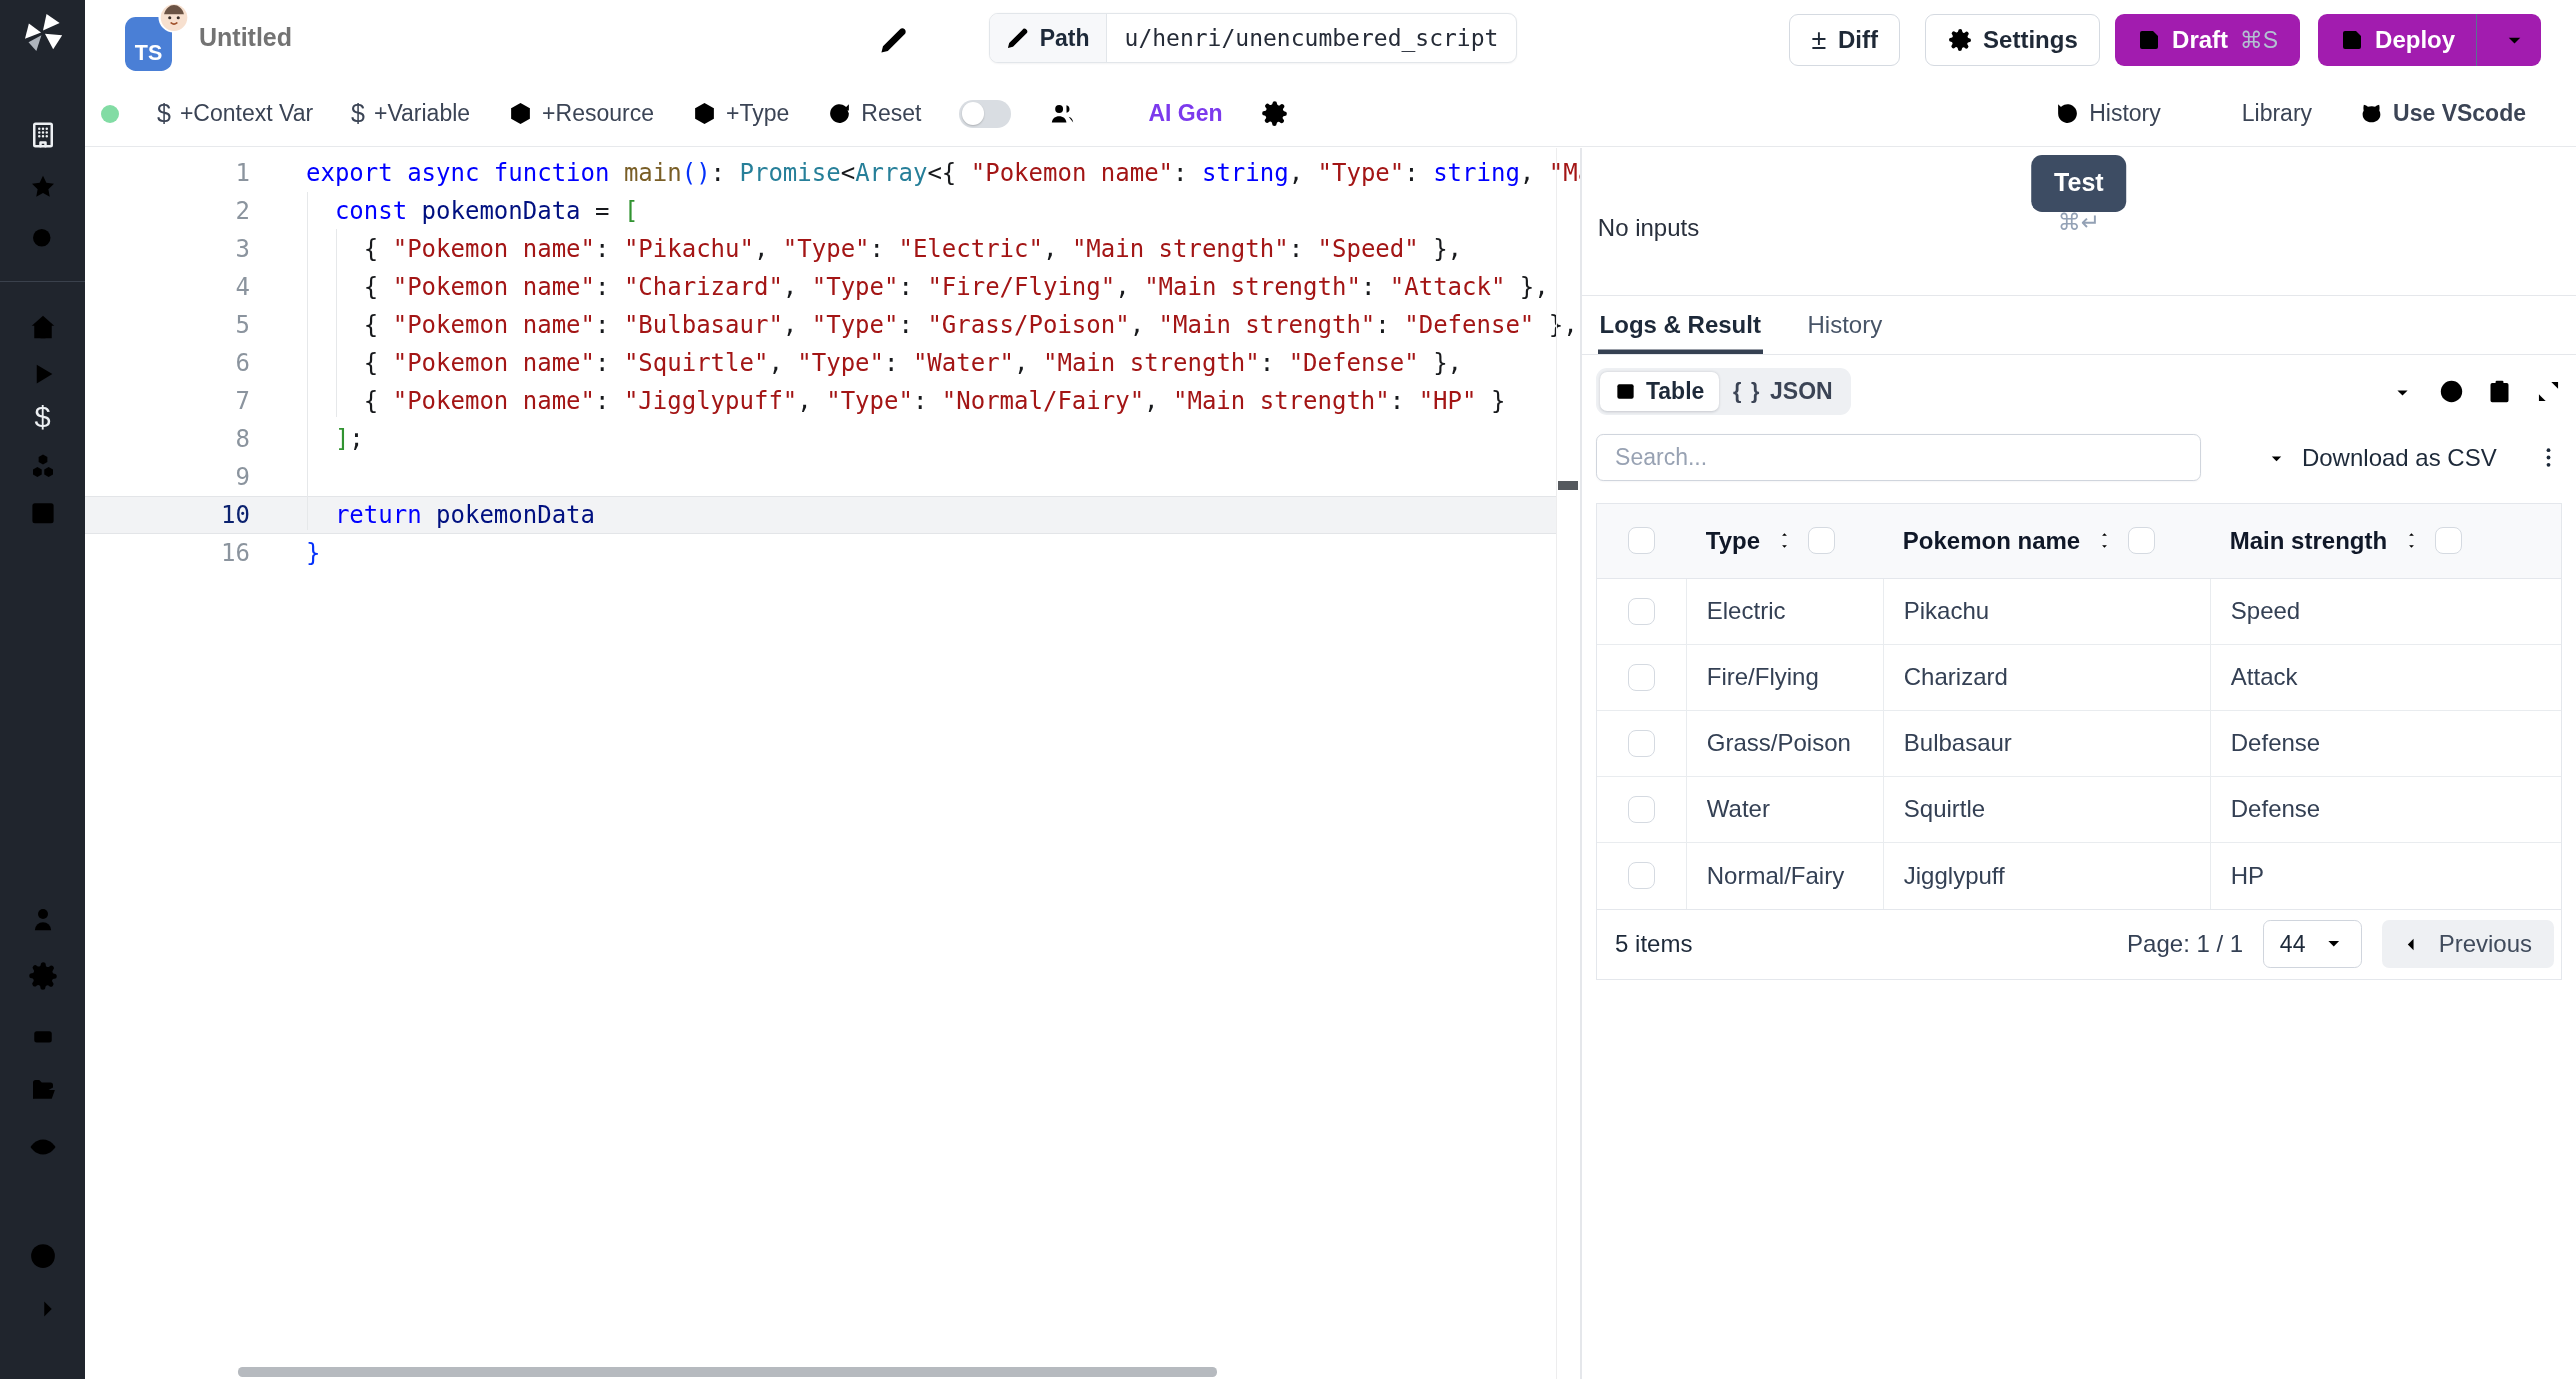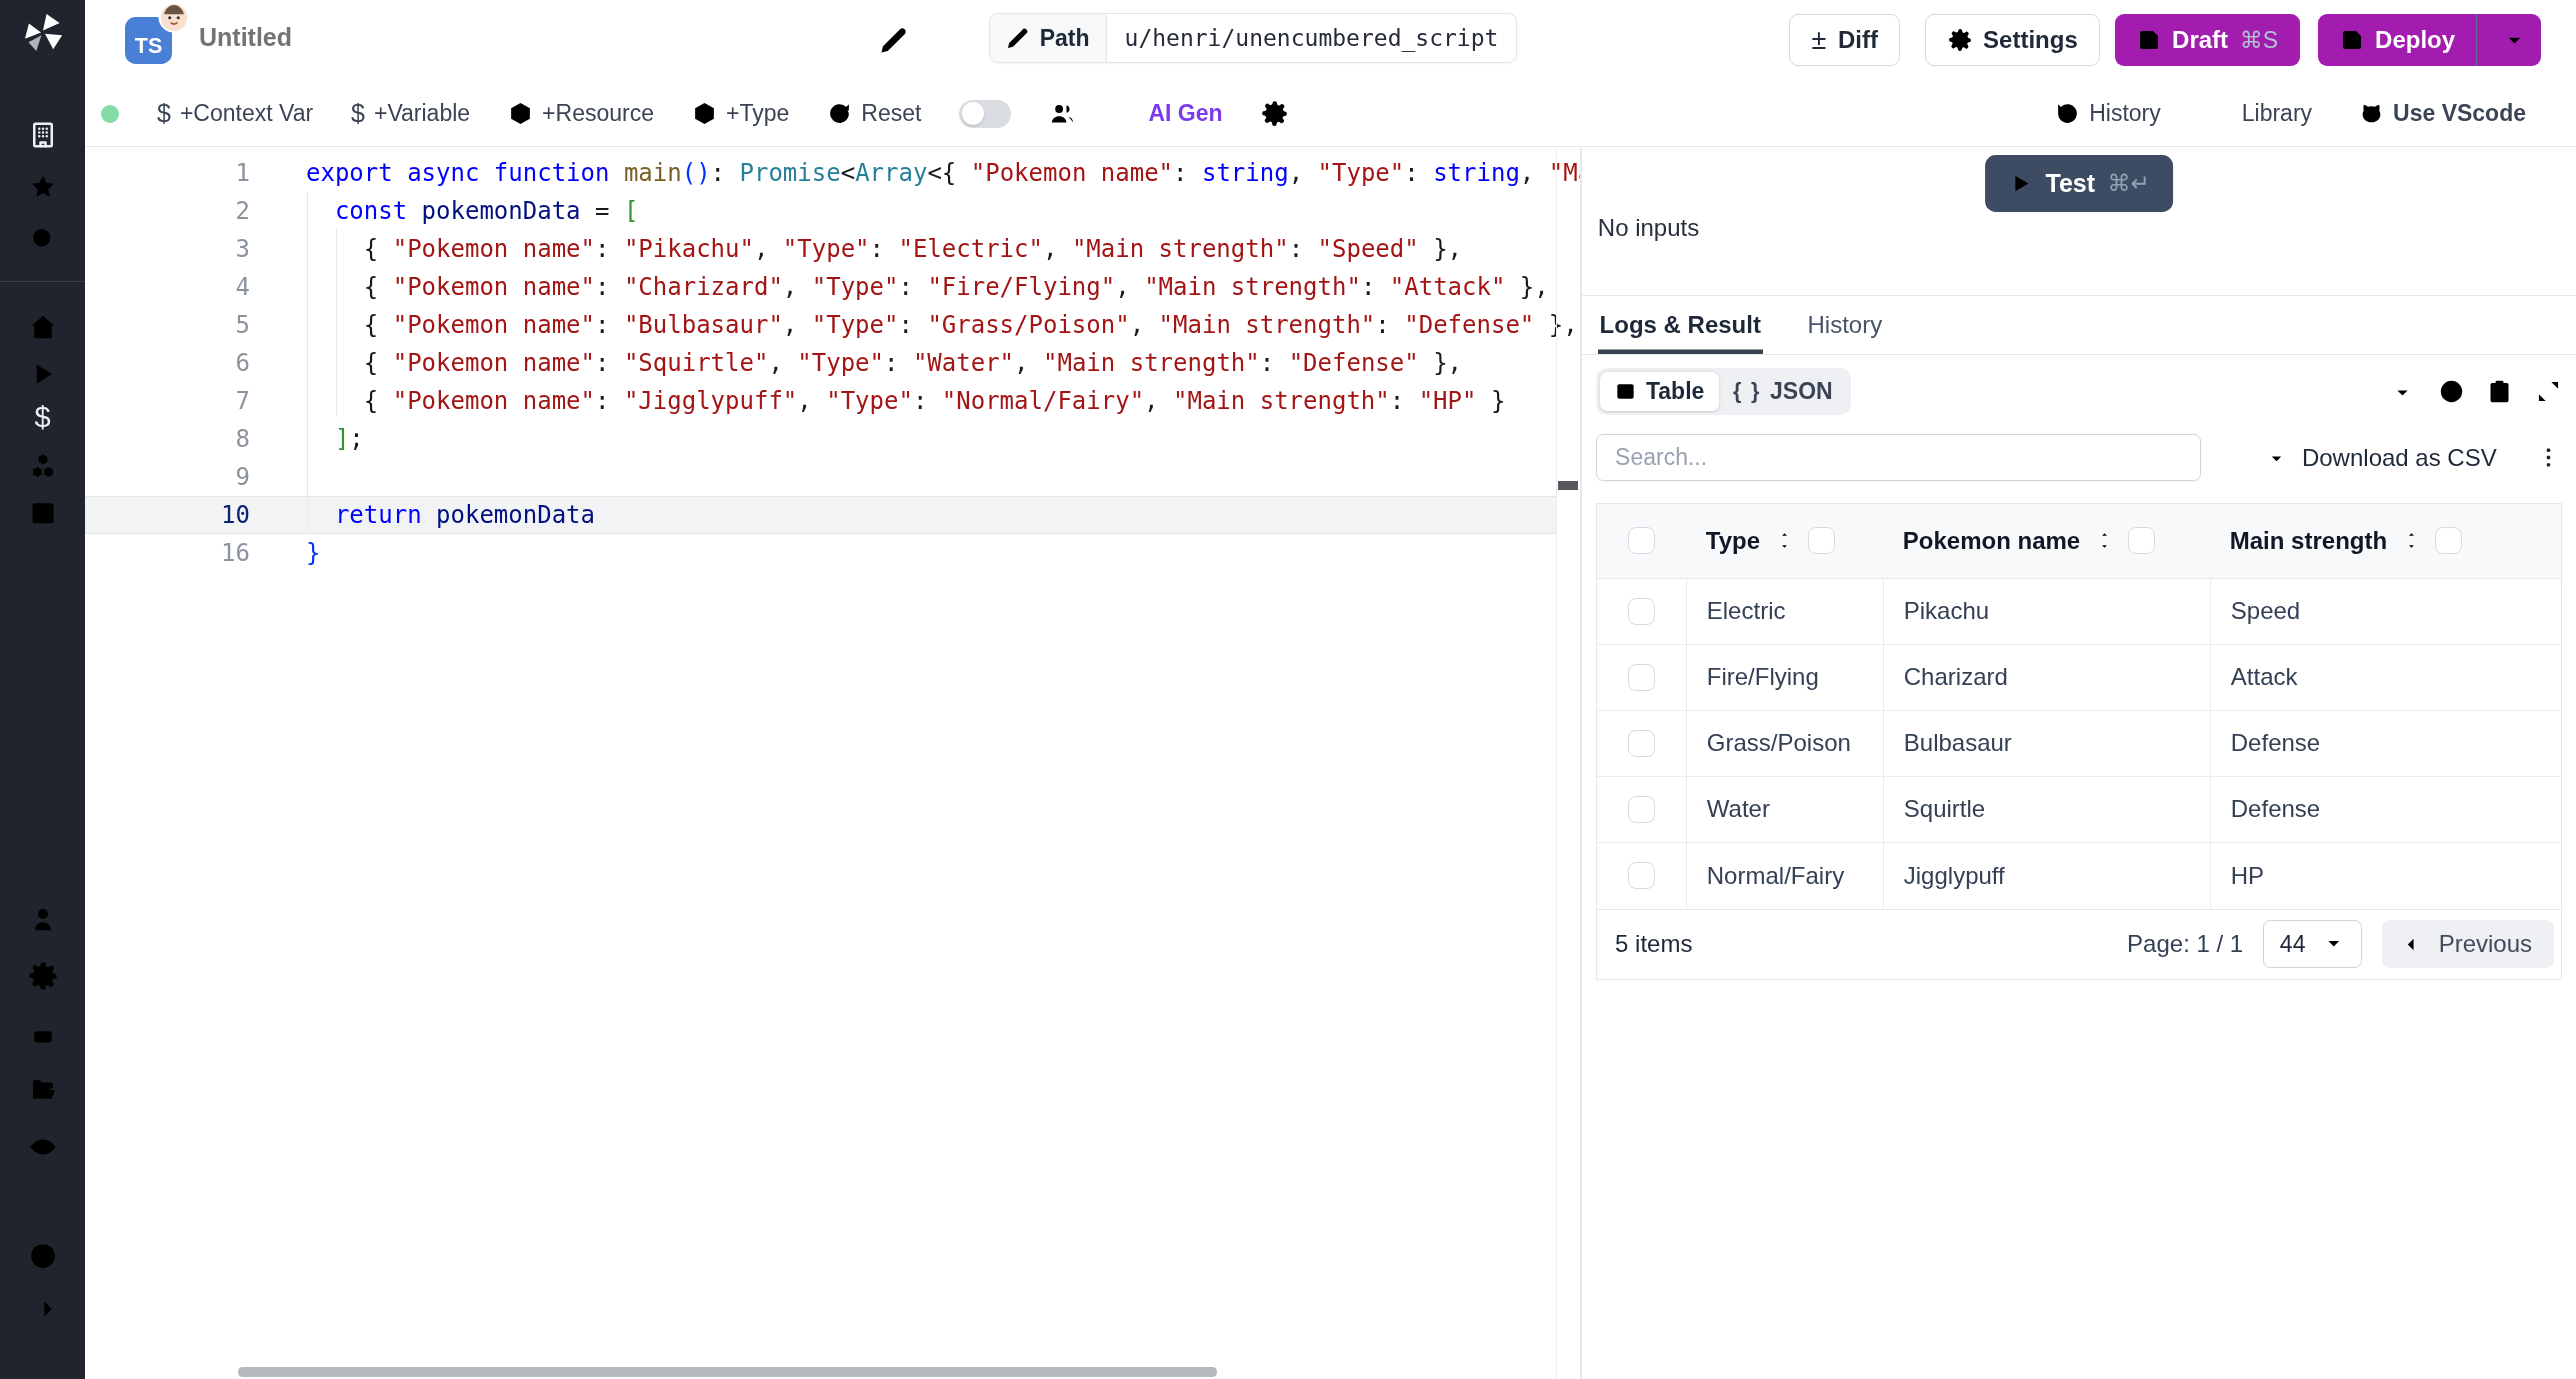--- a/index.html
+++ b/index.html
@@ -11,21 +11,21 @@
   .rail .sb { position:absolute; left:50%; transform:translateX(-50%); width:30px; height:30px; color:#edf0f3; }
   .rail .logo { position:absolute; left:50%; transform:translateX(-50%); top:9px; width:47px; height:47px; }
   .rail .rule { position:absolute; left:0; top:281px; width:85px; height:0.9px; background:#3a414c; }
   .ic-dollar-w { font-size:29px; font-weight:500; color:#edf0f3; width:auto; }
 
   
   .main { position:absolute; left:85px; top:0; right:0; height:1379px; }
 
   
   .row1 { position:relative; height:81px; background:#fff; }
-  .ts-badge { position:absolute; left:40px; top:17px; width:47px; height:47px; background:#4a7fd6;
+  .ts-badge { position:absolute; left:40px; top:17px; width:47px; height:54px; background:#4a7fd6;
     border-radius:10.7px; color:#fff; font-weight:700; font-size:21.5px; display:flex; align-items:flex-end;
     justify-content:center; padding-bottom:5.4px; }
   .badge-face { position:absolute; left:72px; top:0px; width:34px; height:34px; }
   .title { position:absolute; left:114px; top:23px; font-size:25px; font-weight:600; color:#737373; }
   .pencil-lone { position:absolute; left:794px; top:26px; width:29px; height:29px; color:#6b7685; }
   .path-box { position:absolute; left:904px; top:13.4px; height:50px; display:flex; align-items:stretch;
     border:1.3px solid #e2e6ea; border-radius:9px; overflow:hidden; background:#fff;
     box-shadow:0 0.9px 1.8px rgba(16,24,40,.05); }
   .path-label { display:flex; align-items:center; gap:10.7px; background:#f7f8fa; padding:0 16px;
     border-right:1.3px solid #e2e6ea; font-size:23px; font-weight:600; color:#1d2939; }
@@ -80,21 +80,21 @@
   .hscroll { position:absolute; left:153px; bottom:1.8px; width:979px; height:9.8px;
     background:#b6babf; border-radius:4.5px; }
 
   .vdivider { width:1.8px; background:#e5e7eb; }
 
   
   .panel { flex:1; background:#fff; display:flex; flex-direction:column; overflow:hidden; }
   .test-area { height:148px; position:relative; border-bottom:1.3px solid #e5e7eb; flex:none; }
   .test-btn { position:absolute; left:50%; transform:translateX(-50%); top:7.2px; height:57px;
     background:#3d4c63; color:#fff; border-radius:10.7px; display:flex; align-items:center;
-    gap:12.5px; padding:0 23px; cursor:pointer; }
+    gap:12.5px; padding:0 23px; cursor:pointer;flex-direction:column; }
   .test-btn svg { width:25px; height:25px; }
   .test-btn .lbl { font-size:25px; font-weight:700; }
   .test-btn .kbd { font-size:23px; color:#93a1b5; }
   .no-inputs { position:absolute; left:16px; top:66px; font-size:24px; color:#29303d; }
 
   .tabbar { height:59px; border-bottom:1.3px solid #e5e7eb; display:flex; align-items:stretch;
     gap:43px; padding:0 16px; flex:none; }
   .tab { display:flex; align-items:center; font-size:24px; color:#475467; cursor:pointer; padding:0 1.8px; }
   .tab.active { color:#1d2939; font-weight:600; box-shadow:inset 0 -4.5px 0 #364152; }
 

